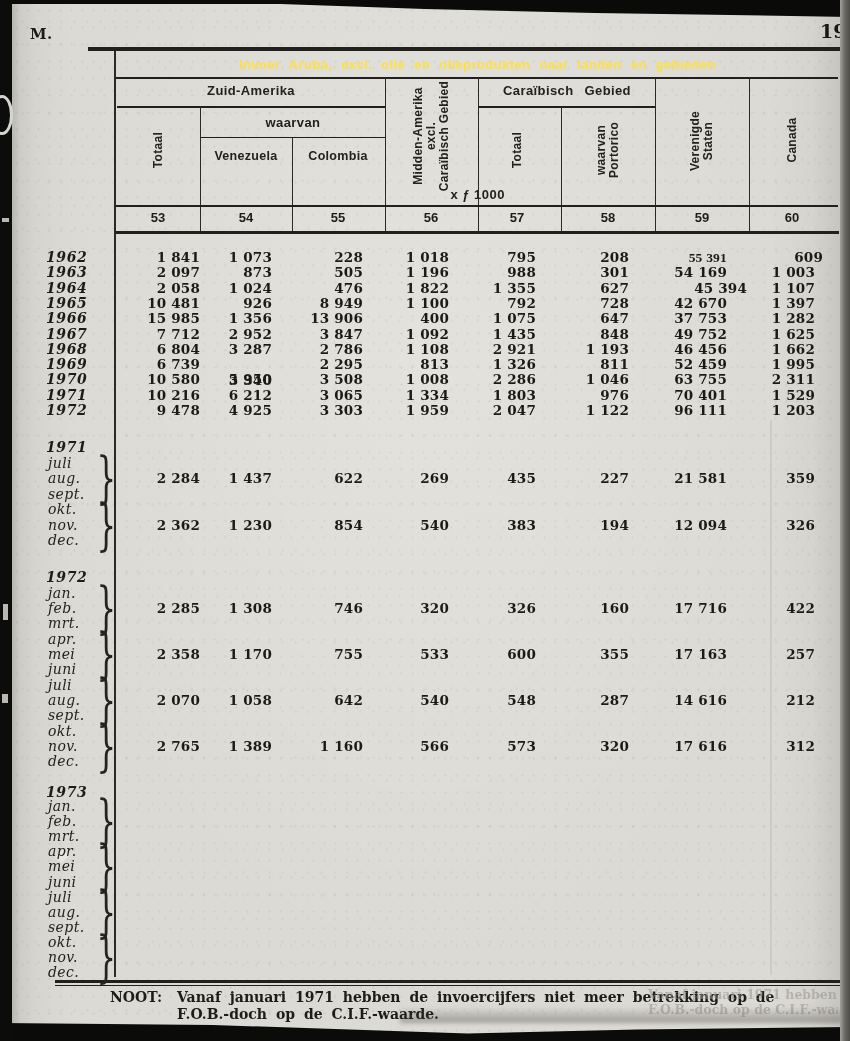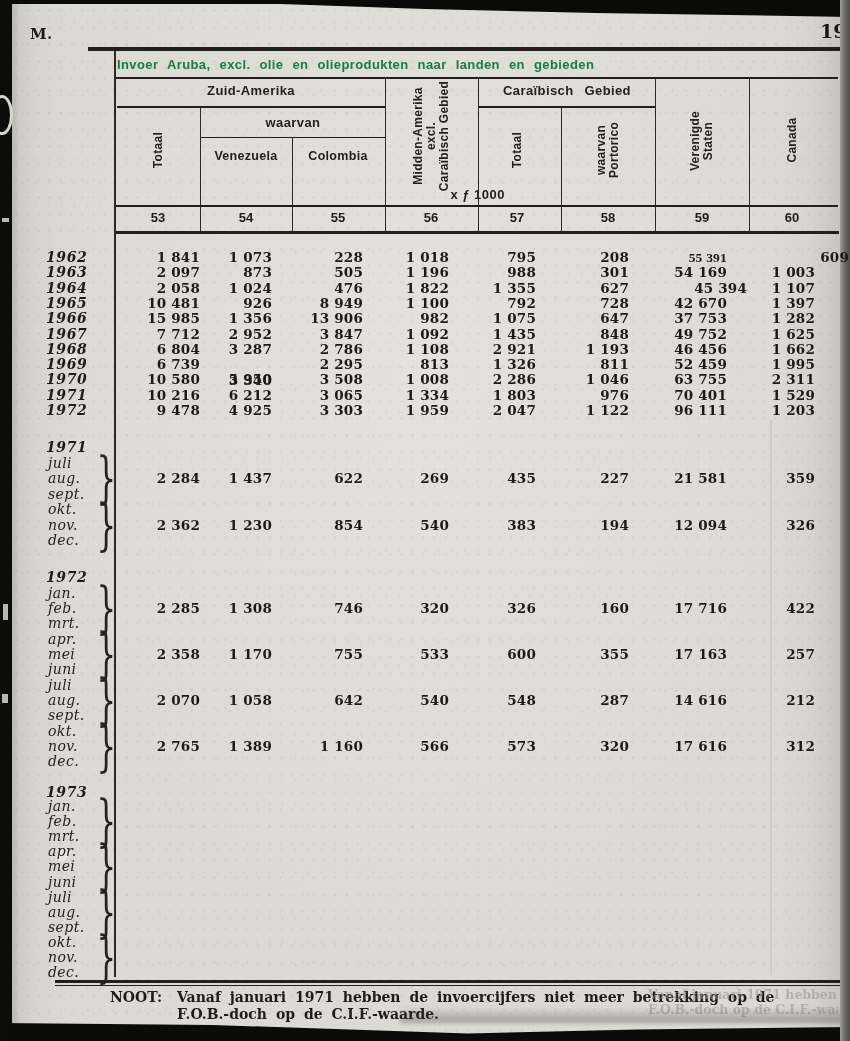--- a/index.html
+++ b/index.html
@@ -11,22 +11,22 @@
           linear-gradient(90deg,#b7b5af 0px,#ceccc6 9px,#d7d5cf 26px,#dcdad4 60px,#dcdad4 760px,#d6d4ce 800px,#c7c5bf 829px);}
   .speckle{position:absolute;left:11px;top:2px;width:829px;height:1036px;pointer-events:none;
         background-image:radial-gradient(rgba(45,42,36,.05) 1px,transparent 1.2px),
                          radial-gradient(rgba(45,42,36,.04) 1px,transparent 1.2px);
         background-size:11px 17px,13px 23px;background-position:0 0,5px 8px;}
   .hl{position:absolute;background:#21201d;}
   .vl{position:absolute;background:#2b2a26;}
   .bleedline{position:absolute;background:rgba(40,38,32,.08);}
   .sec-label{position:absolute;font:700 15px/17px "DejaVu Serif",serif;letter-spacing:.4px;color:#1c1b18;}
   .pagenum{position:absolute;font:700 19px/20px "DejaVu Serif",serif;color:#181714;}
-  .tbl-title{position:absolute;left:117px;top:58px;width:721px;
-        font:700 13px/14px "Liberation Sans",sans-serif;letter-spacing:.4px;word-spacing:5px;color:#15803d;}
+  .tbl-title{position:absolute;left:117px;top:58px;width:721px;text-align:center;
+        font:700 13px/14px "Liberation Sans",sans-serif;letter-spacing:.4px;word-spacing:5px;color:#fde047;}
   .grp{position:absolute;text-align:center;font:700 13px/14px "Liberation Sans",sans-serif;
         letter-spacing:.4px;word-spacing:7px;color:#23221f;}
   .unit{position:absolute;left:375px;top:188px;width:130px;text-align:right;
         font:700 13px/14px "Liberation Sans",sans-serif;letter-spacing:.5px;color:#222120;}
   .vlabel{position:absolute;transform:translate(-50%,-50%) rotate(-90deg);white-space:pre;text-align:center;
         font:700 12px/13px "Liberation Sans",sans-serif;letter-spacing:.3px;color:#23221f;}
   .hlabel{position:absolute;transform:translateX(-50%);white-space:nowrap;
         font:700 12.5px/13px "Liberation Sans",sans-serif;letter-spacing:.3px;color:#23221f;}
   .colnum{position:absolute;transform:translateX(-50%);font:700 13px/14px "Liberation Sans",sans-serif;color:#1e1d1a;}
   .num{position:absolute;width:100px;text-align:right;font:700 13.5px/15px "DejaVu Serif",serif;
@@ -138,21 +138,21 @@
     <div class="vlabel" style="left: 792px; top: 140px;">Canada</div>
     <div class="colnum" style="left: 792px; top: 211px;">60</div>
     <div class="ylab" style="left: 46px; top: 250px;">1962</div>
     <div class="num" style="left: 100px; top: 250px;">1 841</div>
     <div class="num" style="left: 172px; top: 250px;">1 073</div>
     <div class="num" style="left: 263px; top: 250px;">228</div>
     <div class="num" style="left: 349px; top: 250px;">1 018</div>
     <div class="num" style="left: 436px; top: 250px;">795</div>
     <div class="num" style="left: 529px; top: 250px;">208</div>
     <div class="num" style="left: 627px; top: 250px; font-family: Liberation Serif, serif;">55 391</div>
-    <div class="num" style="left: 741px; top: 250px; padding-left: 8px;">609</div>
+    <div class="num" style="left: 715px; top: 250px; padding-left: 8px;">609</div>
     <div class="ylab" style="left: 46px; top: 265.3px;">1963</div>
     <div class="num" style="left: 100px; top: 265.3px;">2 097</div>
     <div class="num" style="left: 172px; top: 265.3px;">873</div>
     <div class="num" style="left: 263px; top: 265.3px;">505</div>
     <div class="num" style="left: 349px; top: 265.3px;">1 196</div>
     <div class="num" style="left: 436px; top: 265.3px;">988</div>
     <div class="num" style="left: 529px; top: 265.3px;">301</div>
     <div class="num" style="left: 627px; top: 265.3px;">54 169</div>
     <div class="num" style="left: 715px; top: 265.3px;">1 003</div>
     <div class="ylab" style="left: 46px; top: 280.6px;">1964</div>
@@ -170,21 +170,21 @@
     <div class="num" style="left: 263px; top: 295.9px;">8 949</div>
     <div class="num" style="left: 349px; top: 295.9px;">1 100</div>
     <div class="num" style="left: 436px; top: 295.9px;">792</div>
     <div class="num" style="left: 529px; top: 295.9px;">728</div>
     <div class="num" style="left: 627px; top: 295.9px;">42 670</div>
     <div class="num" style="left: 715px; top: 295.9px;">1 397</div>
     <div class="ylab" style="left: 46px; top: 311.2px;">1966</div>
     <div class="num" style="left: 100px; top: 311.2px;">15 985</div>
     <div class="num" style="left: 172px; top: 311.2px;">1 356</div>
     <div class="num" style="left: 263px; top: 311.2px;">13 906</div>
-    <div class="num" style="left: 349px; top: 311.2px;">982</div>
+    <div class="num" style="left: 349px; top: 311.2px;">400</div>
     <div class="num" style="left: 436px; top: 311.2px;">1 075</div>
     <div class="num" style="left: 529px; top: 311.2px;">647</div>
     <div class="num" style="left: 627px; top: 311.2px;">37 753</div>
     <div class="num" style="left: 715px; top: 311.2px;">1 282</div>
     <div class="ylab" style="left: 46px; top: 326.5px;">1967</div>
     <div class="num" style="left: 100px; top: 326.5px;">7 712</div>
     <div class="num" style="left: 172px; top: 326.5px;">2 952</div>
     <div class="num" style="left: 263px; top: 326.5px;">3 847</div>
     <div class="num" style="left: 349px; top: 326.5px;">1 092</div>
     <div class="num" style="left: 436px; top: 326.5px;">1 435</div>

